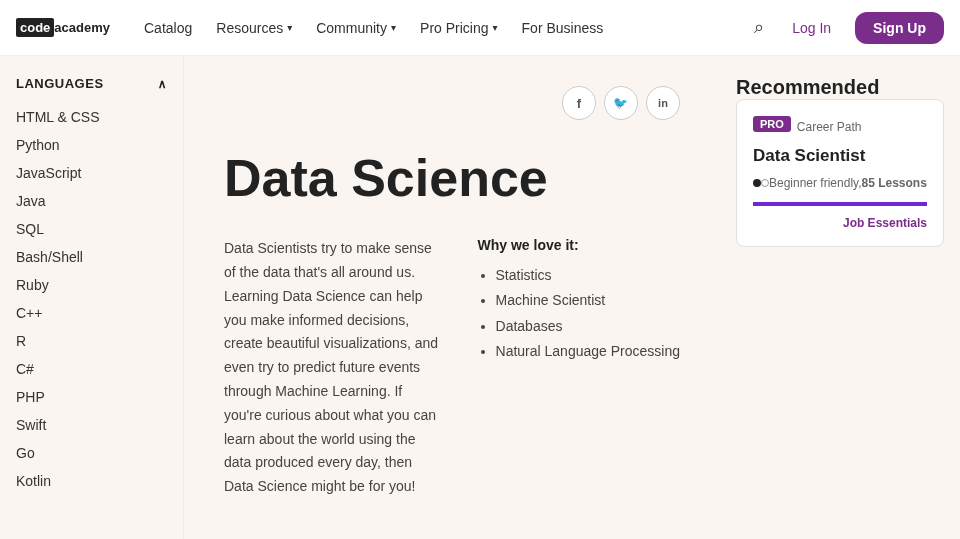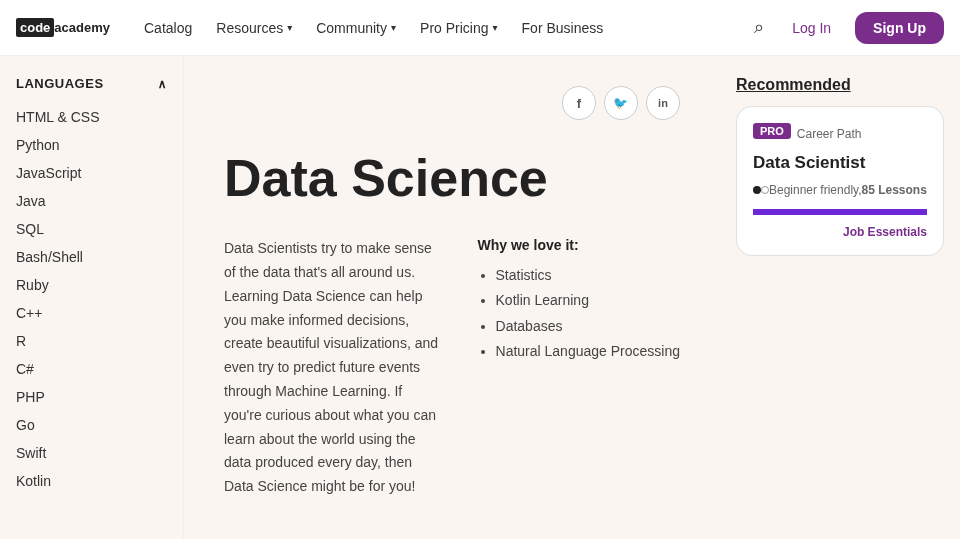--- a/index.html
+++ b/index.html
@@ -97,39 +97,39 @@
       background: #fff;
       display: flex; align-items: center; justify-content: center;
       cursor: pointer;
       font-size: 14px; color: #555;
     }
 
     .section-title { font-size: 22px; font-weight: 700; margin-bottom: 20px; color: #222; }
 
     
     .right-panel { width: 240px; min-width: 240px; padding: 20px 16px; }
-    .recommended-title { font-size: 16px; font-weight: 700; margin-bottom: 12px; color: #222; text-decoration: underline; }
+    .recommended-title { font-size: 20px; font-weight: 700; color: #222; }
     .rec-card {
       border: 1.5px solid #e0e0e0;
-      border-radius: 16px;
+      border-radius: 8px;
       padding: 16px;
       background: #fff;
     }
     .pro-badge {
       display: inline-flex; align-items: center; gap: 6px;
       font-size: 11px; font-weight: 700; color: #fff;
       background: #7b2d8b; padding: 2px 7px; border-radius: 3px;
       margin-bottom: 6px;
     }
     .career-path-label { font-size: 12px; color: #666; margin-left: 6px; font-weight: 400; }
     .rec-card-title { font-size: 17px; font-weight: 700; color: #222; margin-bottom: 10px; }
     .rec-card-meta { display: flex; align-items: center; font-size: 12px; color: #666; margin-bottom: 12px; }
     .dot-filled { width: 8px; height: 8px; background: #222; border-radius: 50%; display: inline-block; }
     .dot-empty { width: 8px; height: 8px; border: 1.5px solid #999; border-radius: 50%; display: inline-block; }
-    .rec-card-footer { text-align: right; font-size: 12px; color: #7b2d8b; font-weight: 600; border-top: 6px solid #6d28d9; padding-top: 10px; cursor: pointer; }
+    .rec-card-footer { text-align: right; font-size: 12px; color: #7b2d8b; font-weight: 600; border-top: 4px solid #6d28d9; padding-top: 10px; cursor: pointer; }
   </style>
 </head>
 <body>
 
 <nav>
   <div class="nav-logo">
     <span class="logo-code">code</span>
       <span class="logo-academy">academy</span>
   </div>
   <div class="nav-links">
@@ -170,22 +170,22 @@
     <div class="sidebar-item">Python</div>
     <div class="sidebar-item">JavaScript</div>
     <div class="sidebar-item">Java</div>
     <div class="sidebar-item">SQL</div>
     <div class="sidebar-item">Bash/Shell</div>
     <div class="sidebar-item">Ruby</div>
     <div class="sidebar-item">C++</div>
     <div class="sidebar-item">R</div>
     <div class="sidebar-item">C#</div>
     <div class="sidebar-item">PHP</div>
+    <div class="sidebar-item">Swift</div>
     <div class="sidebar-item">Go</div>
-    <div class="sidebar-item">Swift</div>
     <div class="sidebar-item">Kotlin</div>
   </aside>
 
   <main class="main-content">
 
     <div style="display:flex; justify-content:flex-end; margin-bottom:10px;">
       <div class="social-icons">
         <button class="social-btn">
           <span style="font-weight:700;font-size:13px;">f</span>
         </button>
@@ -199,21 +199,21 @@
     </div>
 
     <h1 class="page-title">Data Science</h1>
 
     <div class="intro-section">
       <div class="intro-text">Data Scientists try to make sense of the data that's all around us. Learning Data Science can help you make informed decisions, create beautiful visualizations, and even try to predict future events through Machine Learning. If you're curious about what you can learn about the world using the data produced every day, then Data Science might be for you!</div>
       <div class="why-love">
         <h3>Why we love it:</h3>
         <ul>
           <li>Statistics</li>
-          <li>Kotlin Learning</li>
+          <li>Machine Scientist</li>
           <li>Databases</li>
           <li>Natural Language Processing</li>
         </ul>
       </div>
     </div>
 
     <h2 class="section-title">Featured resources</h2>
 
   </main>
 

